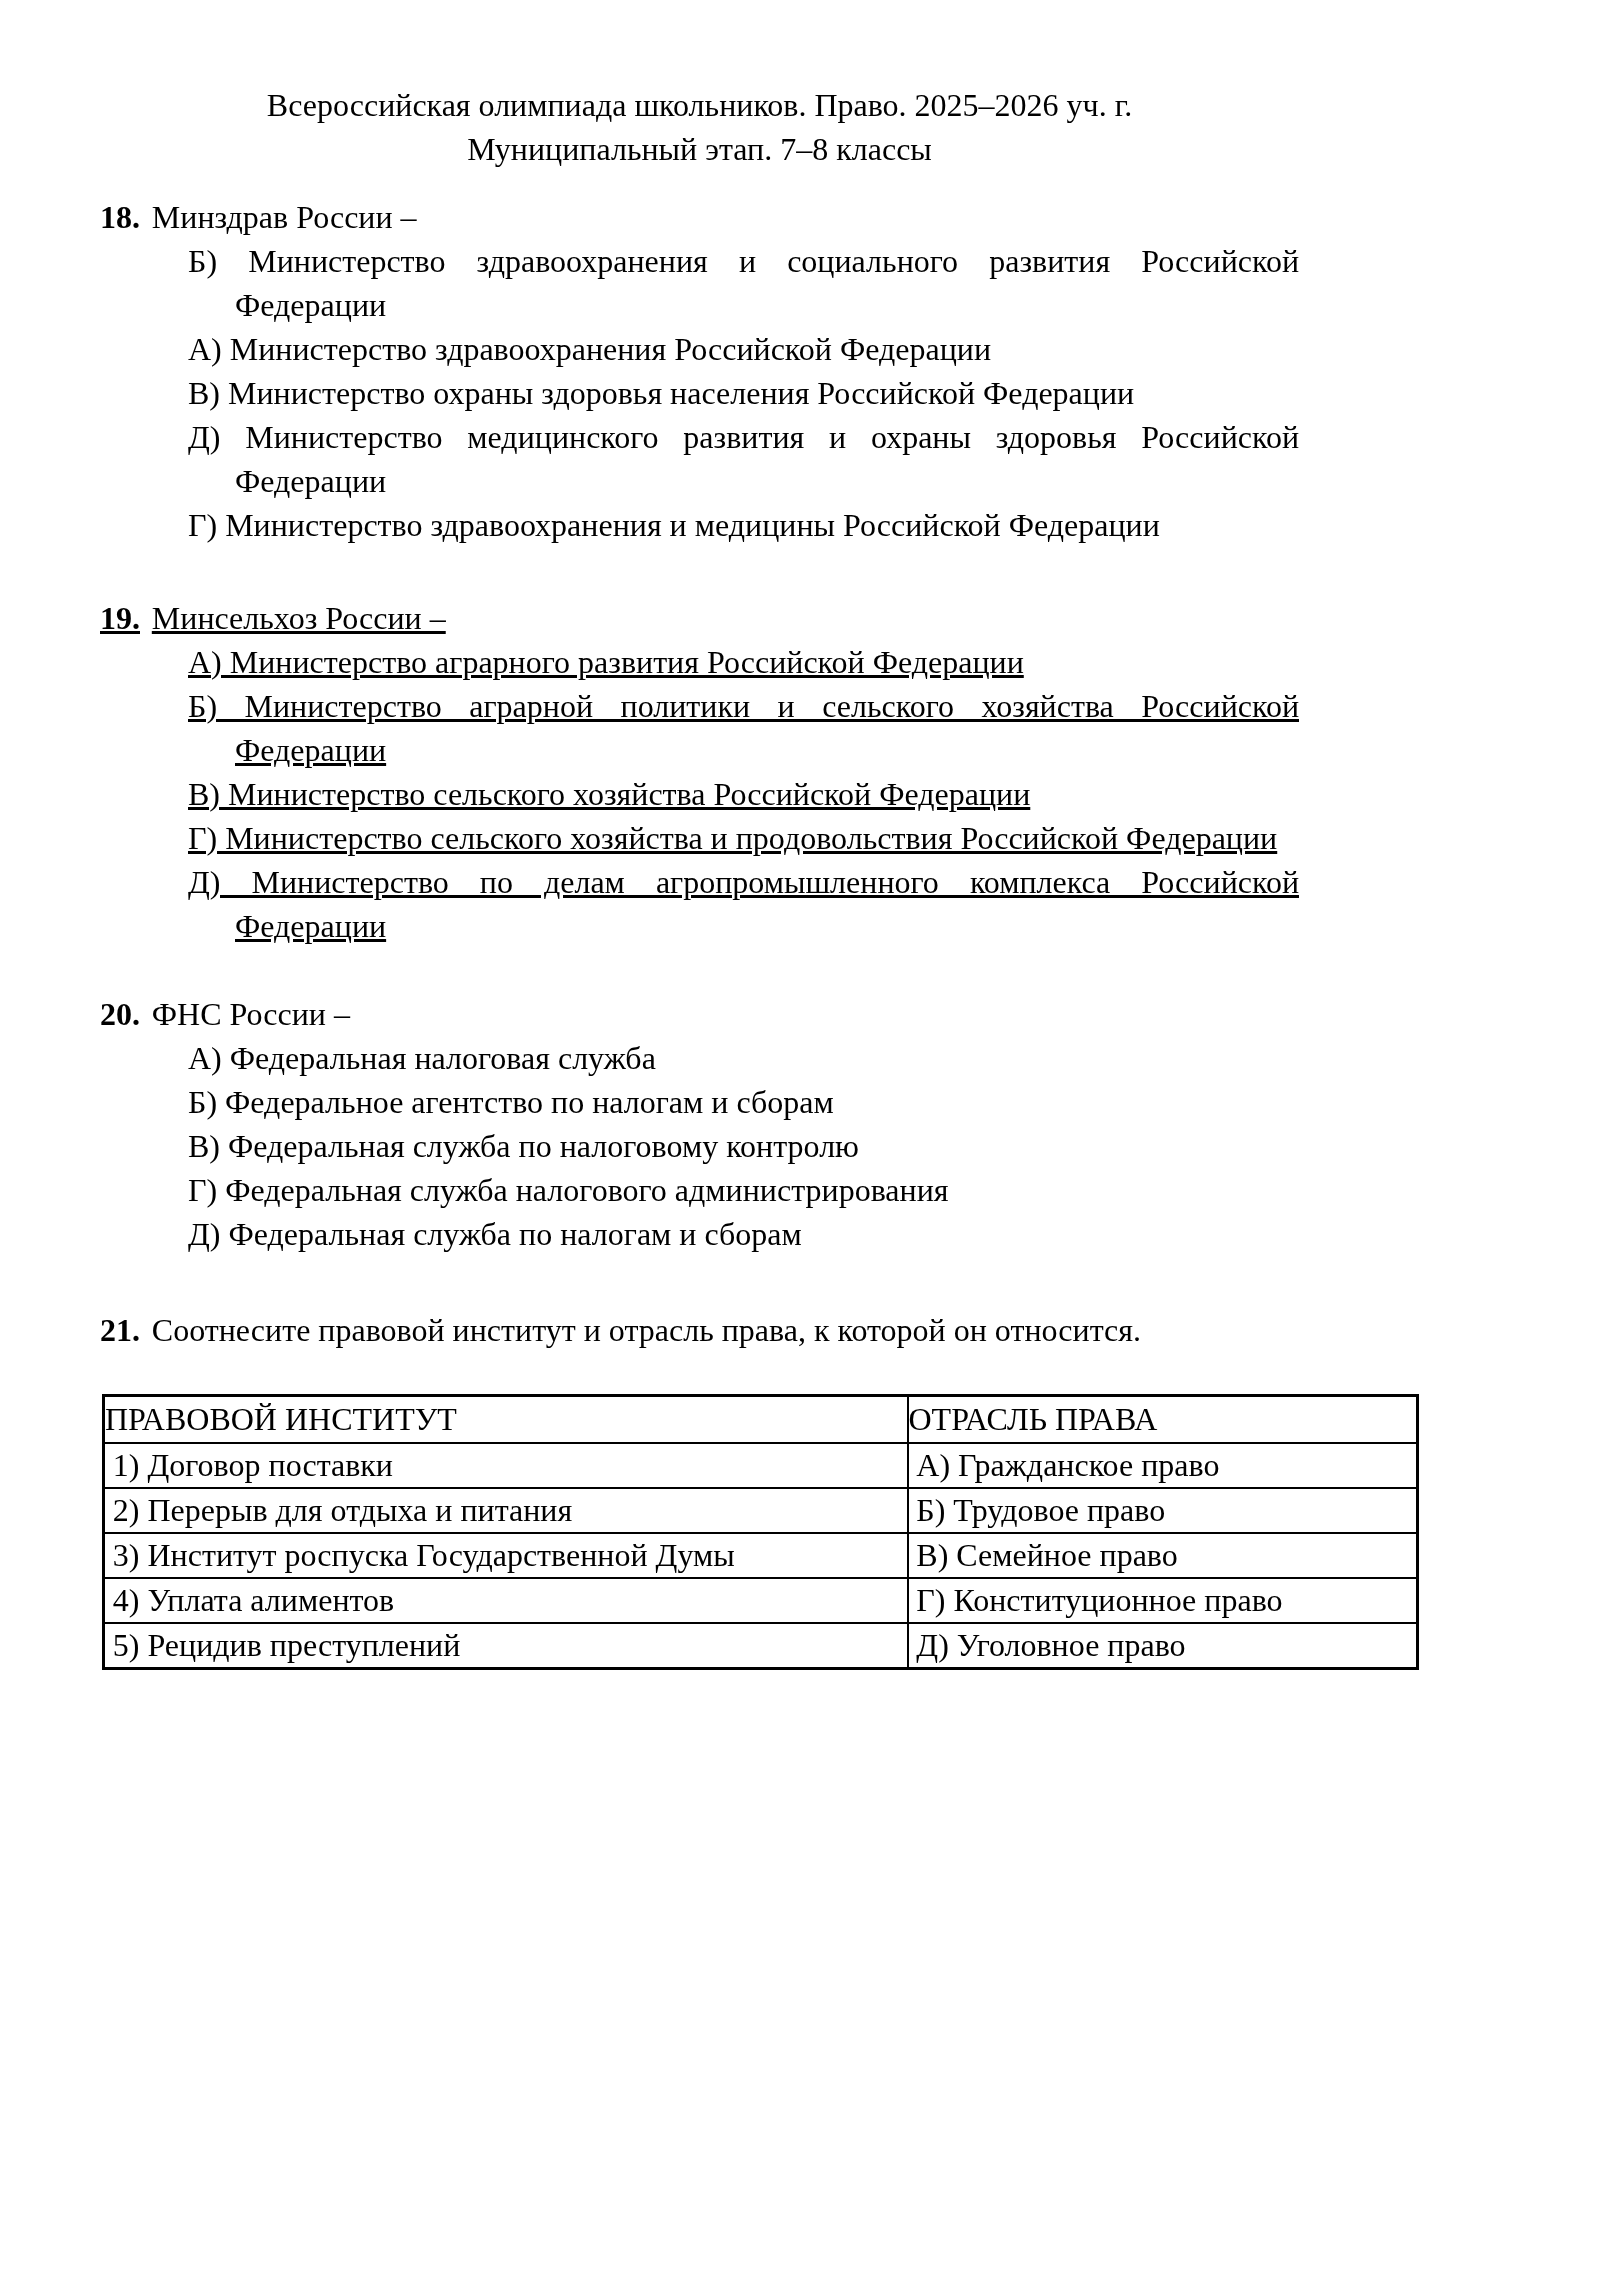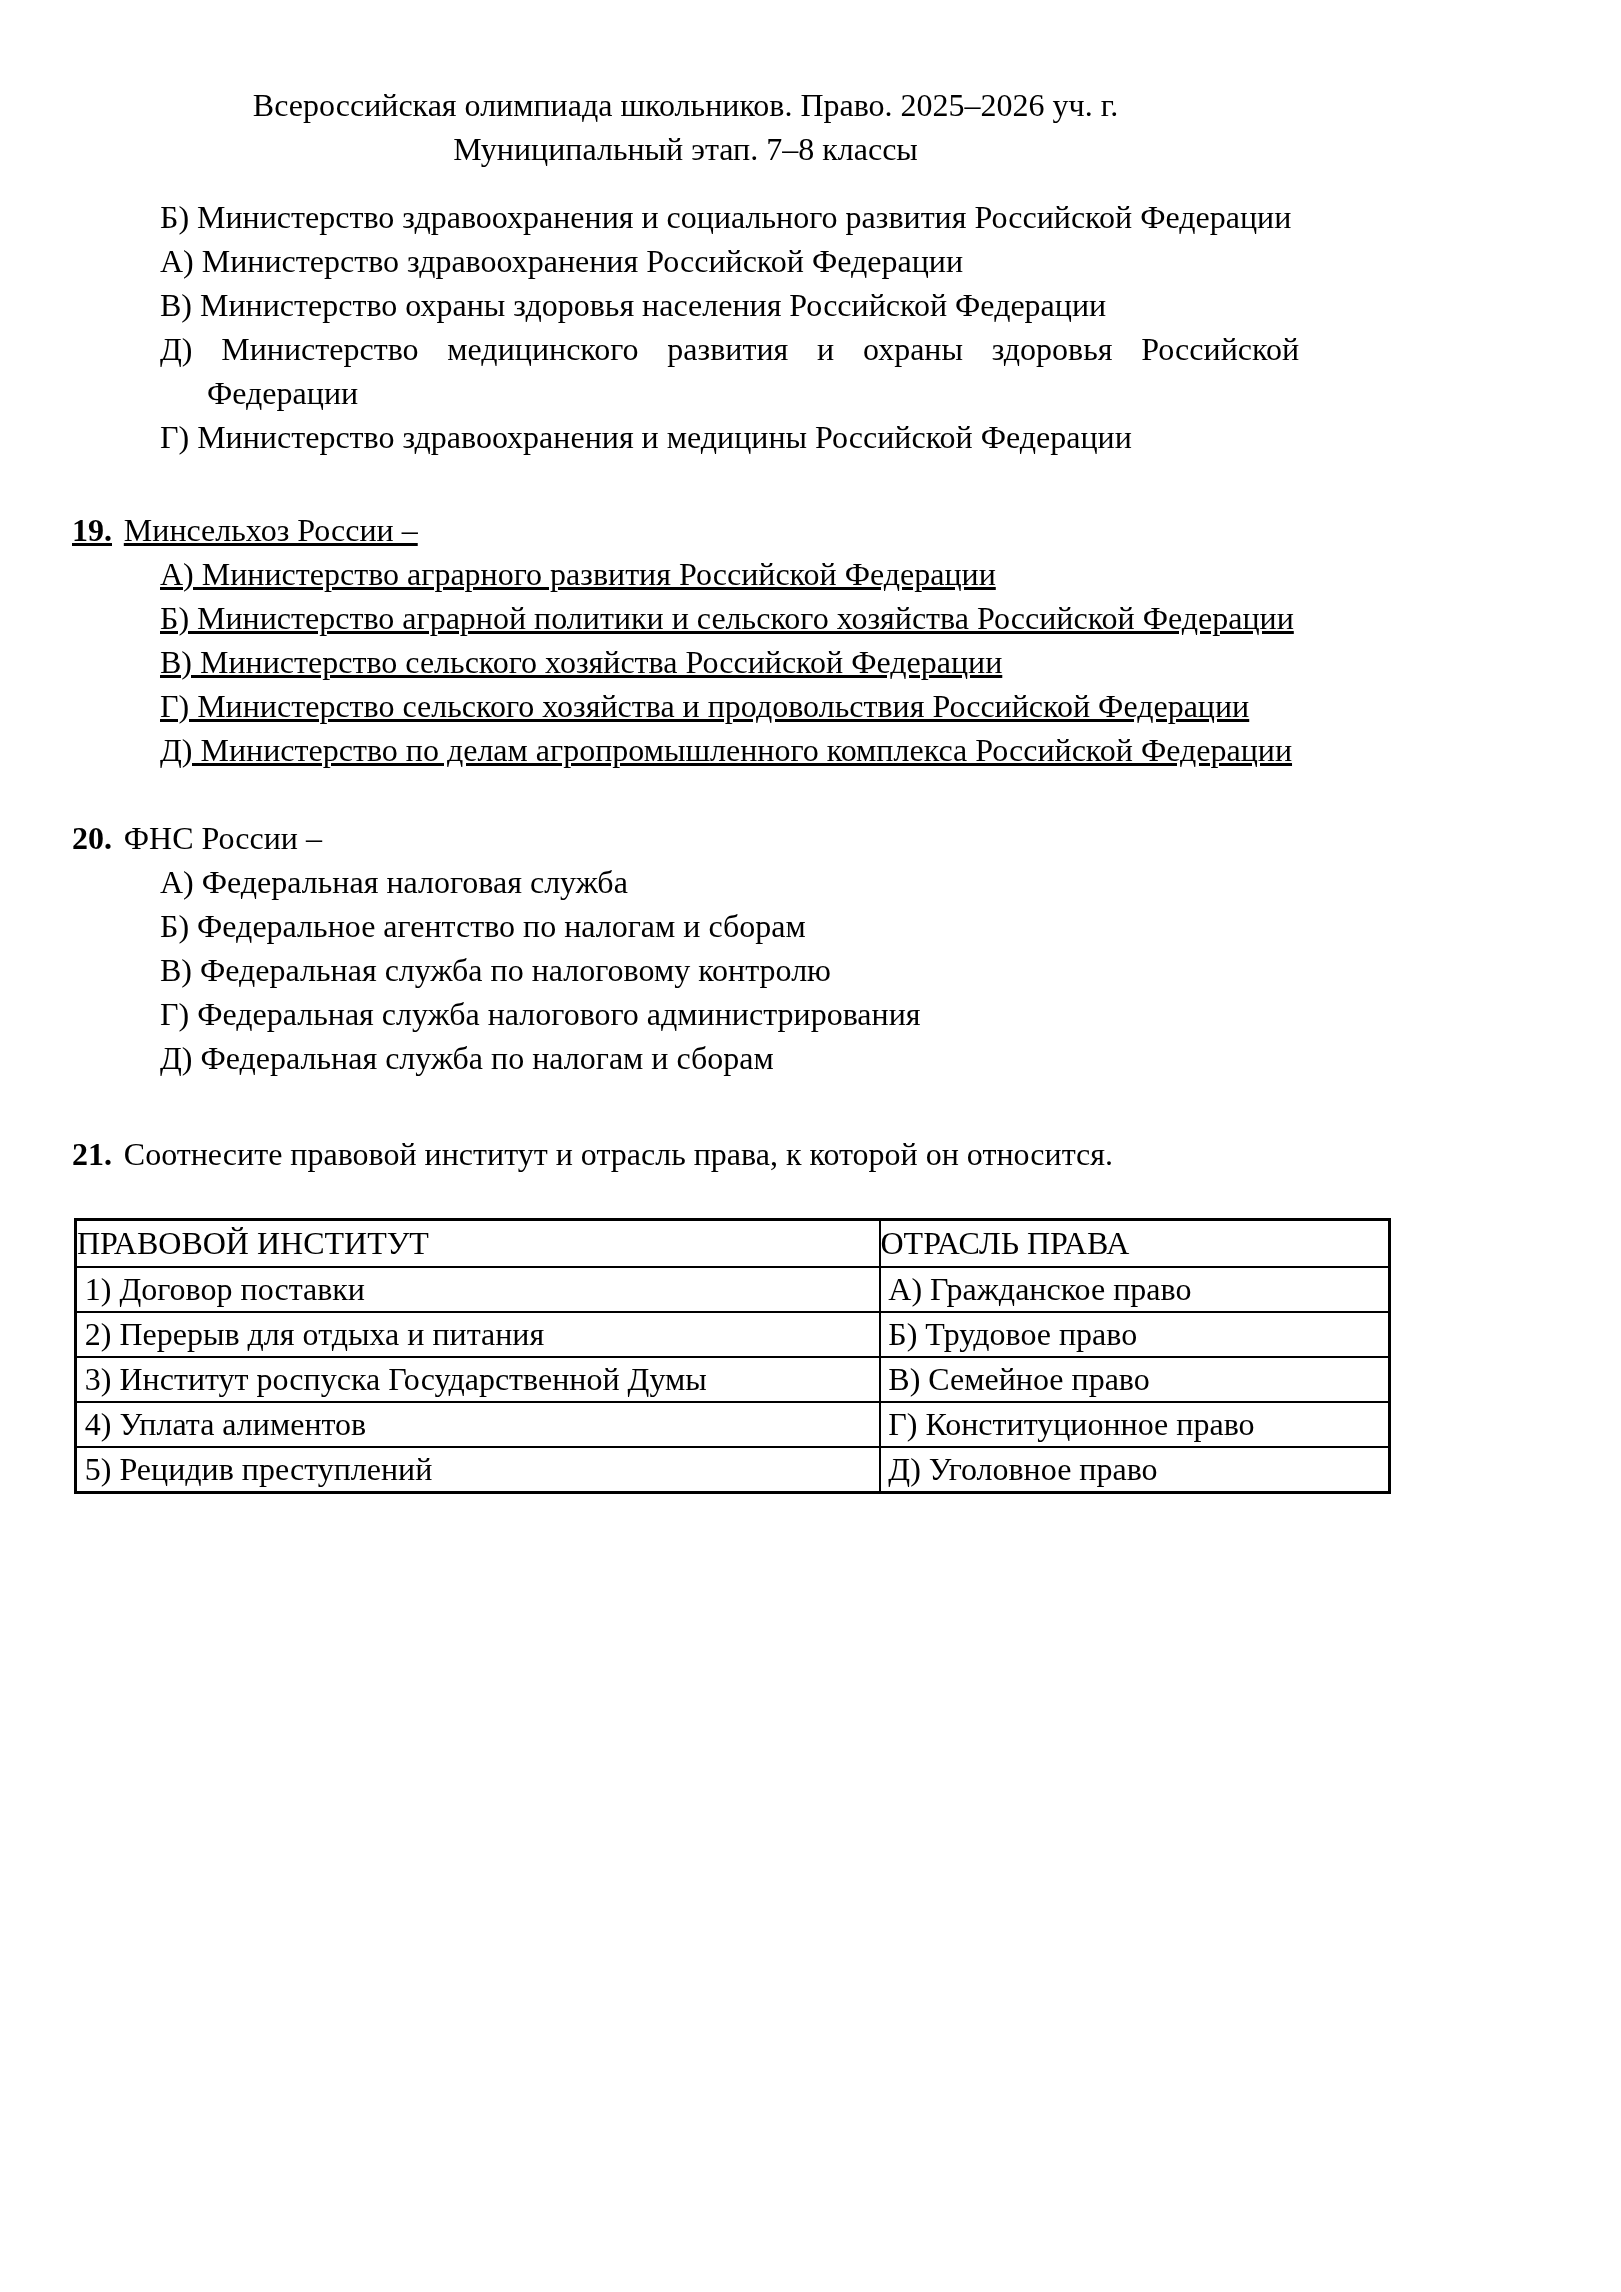--- a/index.html
+++ b/index.html
@@ -9,21 +9,21 @@
     height: 2293px;
     overflow: hidden;
     color: #000000;
     font-family: "Liberation Serif", "DejaVu Serif", serif;
     font-size: 32px;
     line-height: 44px;
   }
   .page {
     width: 1448px;
     height: 2293px;
-    padding: 83px 149px 0 72px;
+    padding: 83px 149px 0 100px;
   }
   .doc-header {
     text-align: center;
   }
   .question { margin-top: 23.5px; }
   .question.q19 { margin-top: 49px; text-decoration: underline; }
   .question.q20 { margin-top: 44px; }
   .question.q21 { margin-top: 52px; }
   .q-num {
     font-weight: bold;
@@ -65,20 +65,21 @@
 <body>
 
 <div class="page">
 
   <div class="doc-header">
     <div>Всероссийская олимпиада школьников. Право. 2025–2026 уч. г.</div>
     <div>Муниципальный этап. 7–8 классы</div>
   </div>
 
   <section class="question q18">
+    <p class="q-line"><span class="q-num">18.</span><span>Минздрав России –</span></p>
     <p class="option">Б) Министерство здравоохранения и социального развития Российской Федерации</p>
     <p class="option">А) Министерство здравоохранения Российской Федерации</p>
     <p class="option">В) Министерство охраны здоровья населения Российской Федерации</p>
     <p class="option">Д) Министерство медицинского развития и охраны здоровья Российской Федерации</p>
     <p class="option">Г) Министерство здравоохранения и медицины Российской Федерации</p>
   </section>
 
   <section class="question q19">
     <p class="q-line"><span class="q-num">19.</span><span>Минсельхоз России –</span></p>
     <p class="option">А) Министерство аграрного развития Российской Федерации</p>

